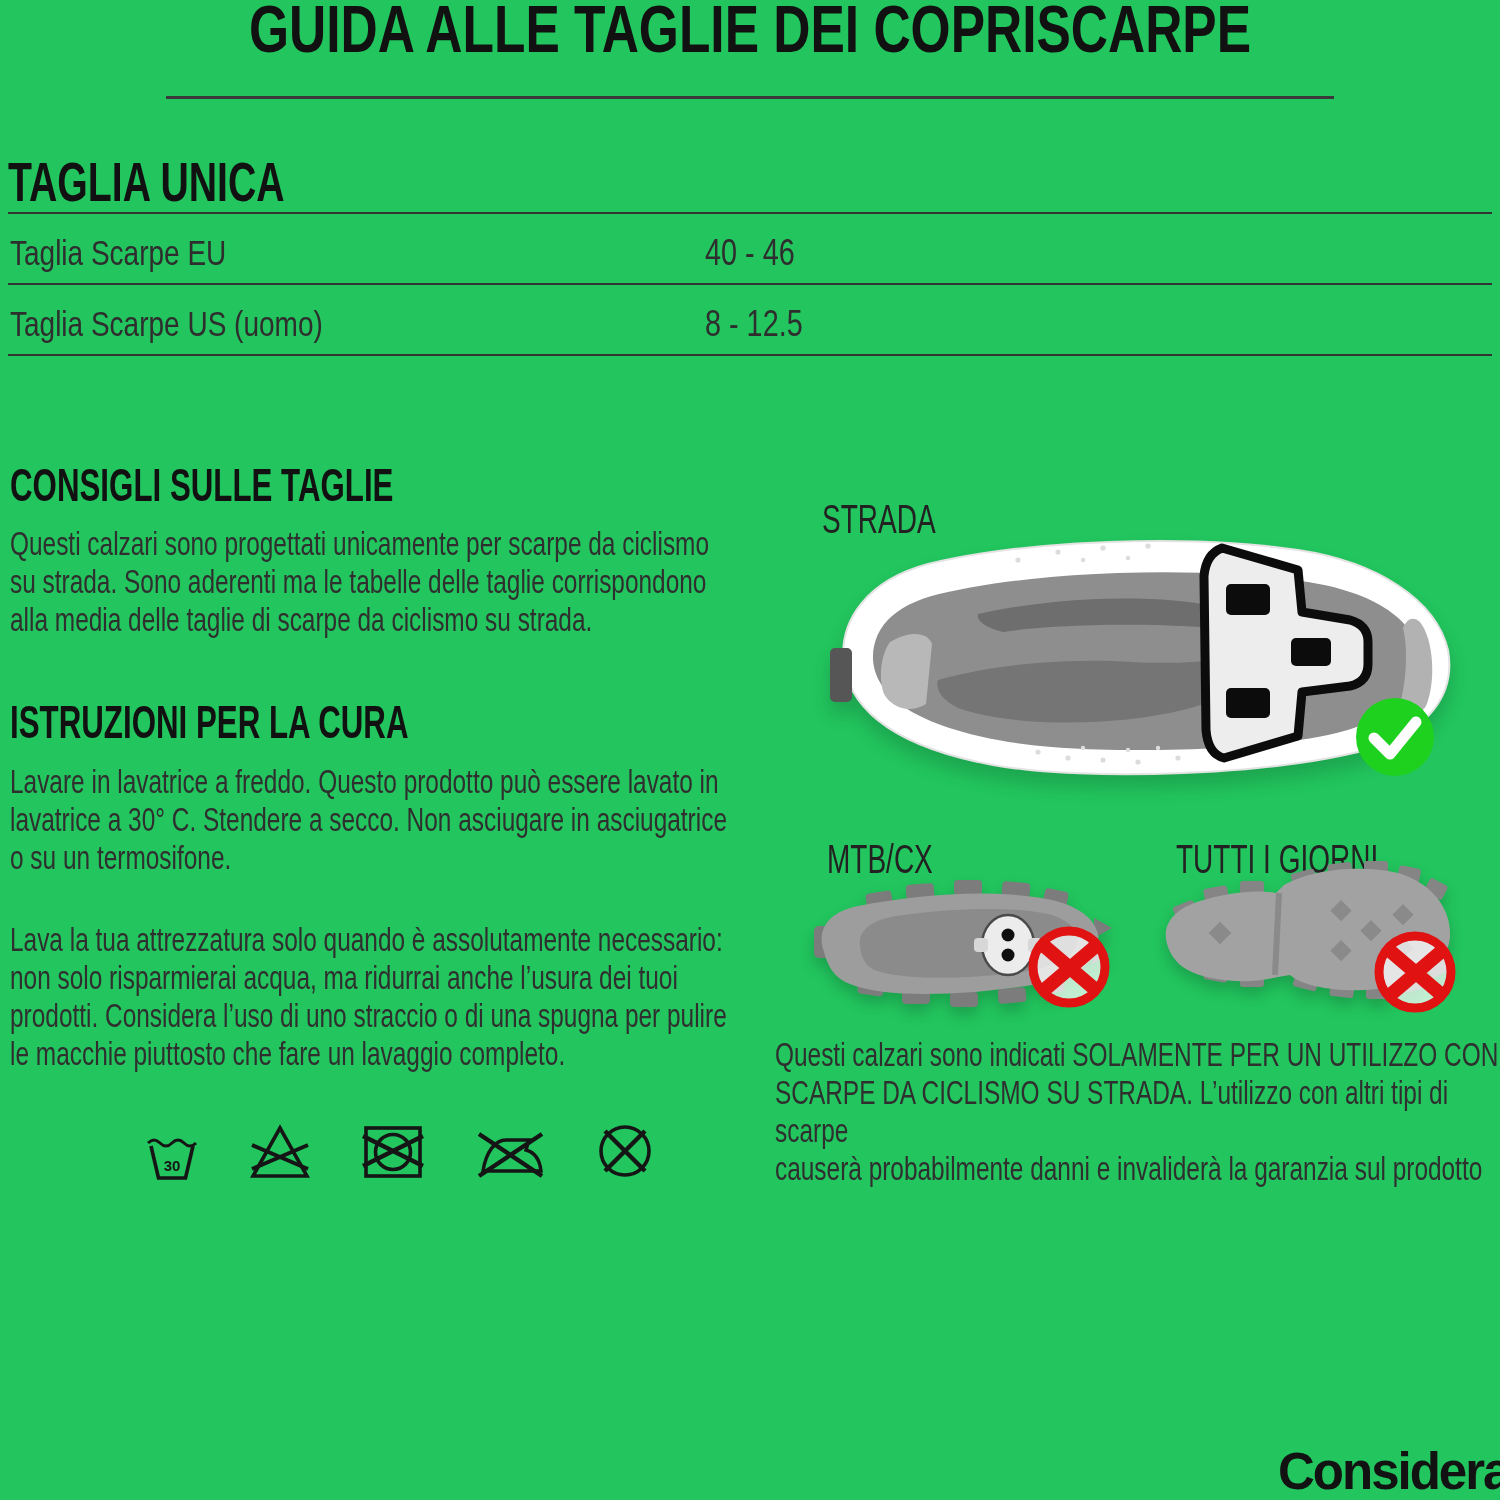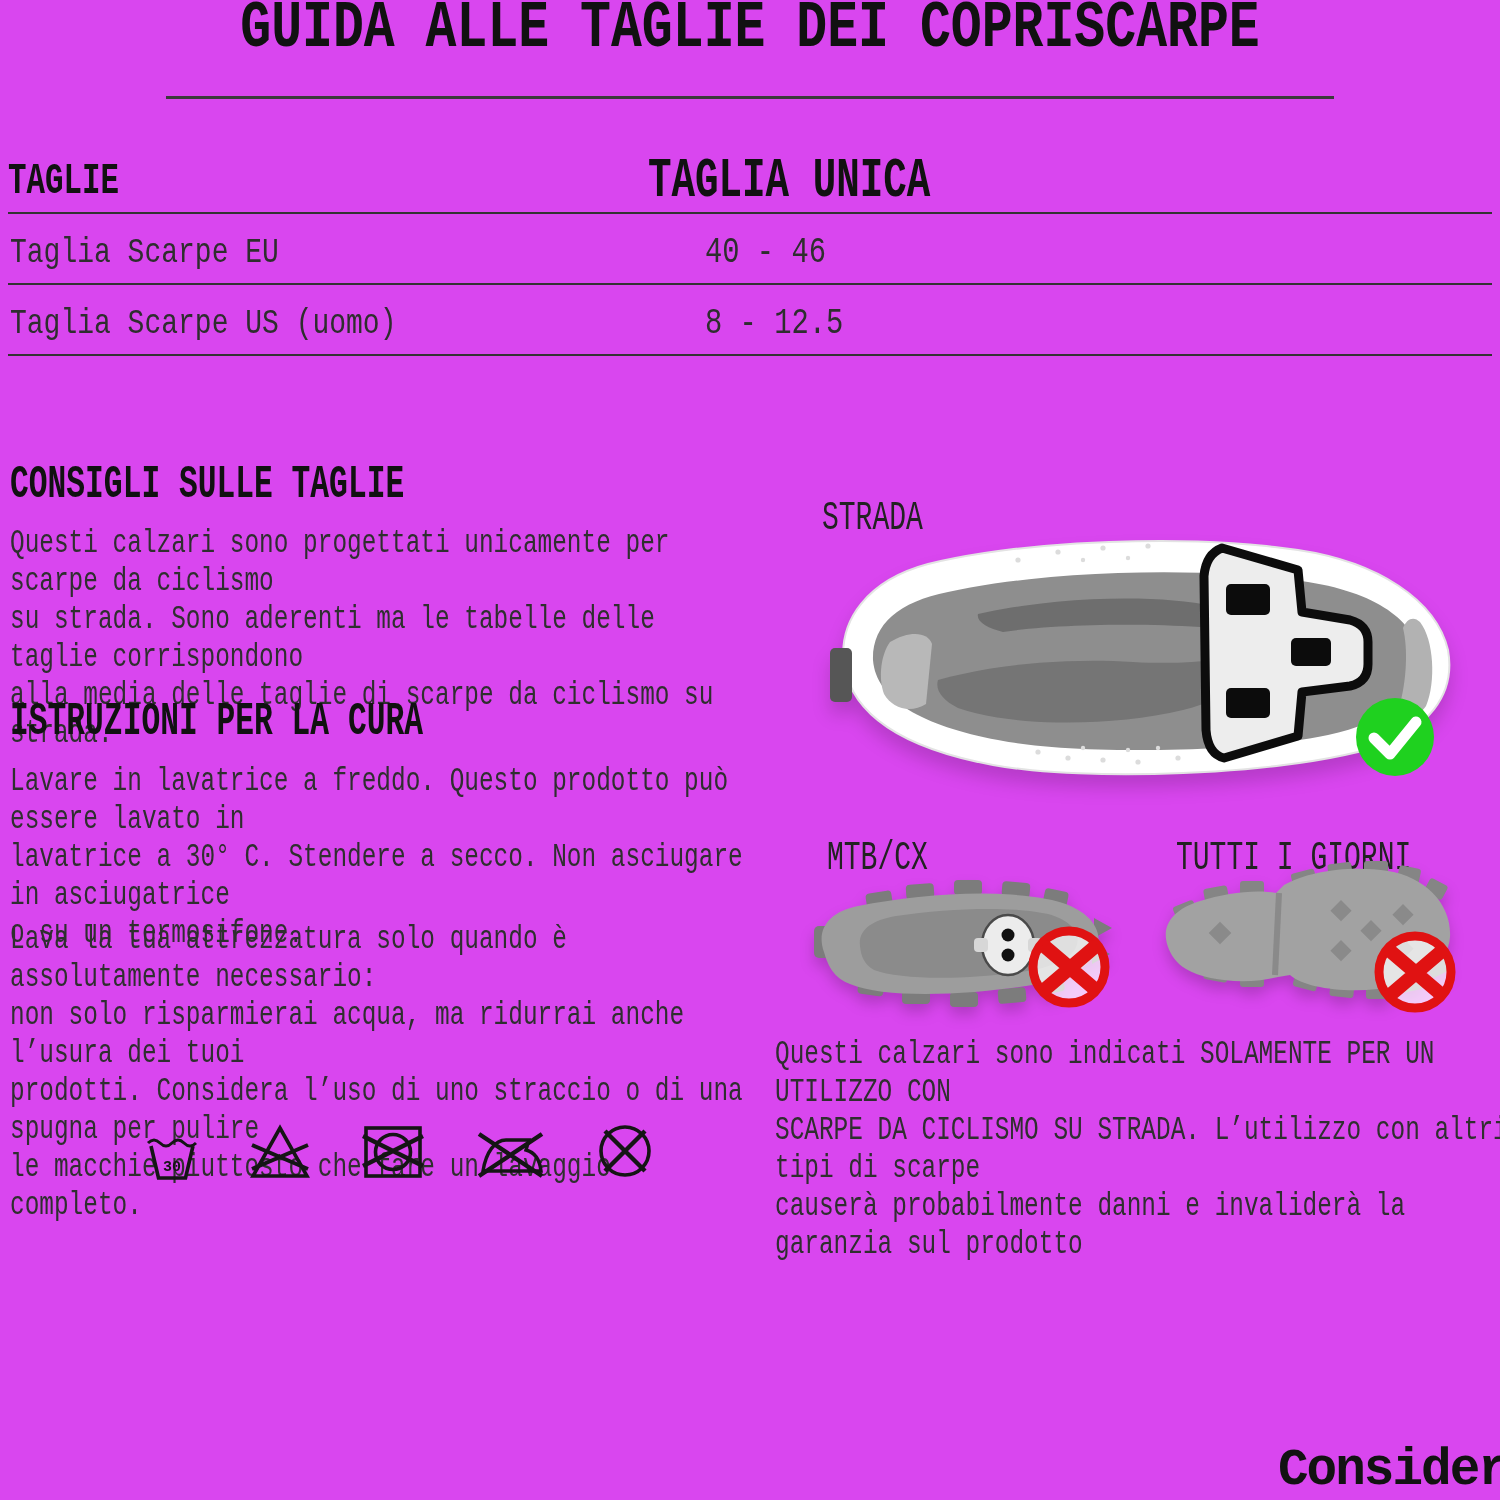--- a/index.html
+++ b/index.html
@@ -1,17 +1,17 @@
 <!DOCTYPE html>
 <html><head>
 <meta charset="utf-8">
 <style>
   html,body{margin:0;padding:0;background:#fff;}
-  .page{position:relative;width:1500px;height:1500px;background:#d946ef;overflow:hidden;
-        font-family:Liberation Mono, monospace;color:#1c1c1c;}
+  .page{position:relative;width:1500px;height:1500px;background:#22c55e;overflow:hidden;
+        font-family:Liberation Sans, sans-serif;color:#1c1c1c;}
   .abs{position:absolute;}
   
   .cxC{transform:scaleX(.78);transform-origin:center top;}
   .cx70{transform:scaleX(.70);transform-origin:0 0;}
   .cx68{transform:scaleX(.68);transform-origin:0 0;}
   .cx74{transform:scaleX(.74);transform-origin:0 0;}
   .cx80{transform:scaleX(.80);transform-origin:0 0;}
   .title{top:-6px;left:0;width:1500px;text-align:center;font-size:66px;line-height:70px;
          font-weight:800;letter-spacing:0;color:#111;}
   .title-rule{top:96px;left:166px;width:1168px;height:3px;background:#3a3a3a;}
@@ -36,21 +36,20 @@
 </head>
 <body>
 
 <div class="page">
 
   <div class="abs title cxC">GUIDA ALLE TAGLIE DEI COPRISCARPE</div>
   <div class="abs title-rule"></div>
 
   <div class="abs size-table">
     <div class="t-header">
-      <div class="th1"><span class="cx70" style="display:inline-block">TAGLIE</span></div>
       <div class="th2"><span class="cx70" style="display:inline-block">TAGLIA UNICA</span></div>
     </div>
     <div class="t-row">
       <div class="td1"><span class="cx80" style="display:inline-block">Taglia Scarpe EU</span></div>
       <div class="td2"><span class="cx80" style="display:inline-block">40 - 46</span></div>
     </div>
     <div class="t-row">
       <div class="td1"><span class="cx80" style="display:inline-block">Taglia Scarpe US (uomo)</span></div>
       <div class="td2"><span class="cx80" style="display:inline-block">8 - 12.5</span></div>
     </div>

